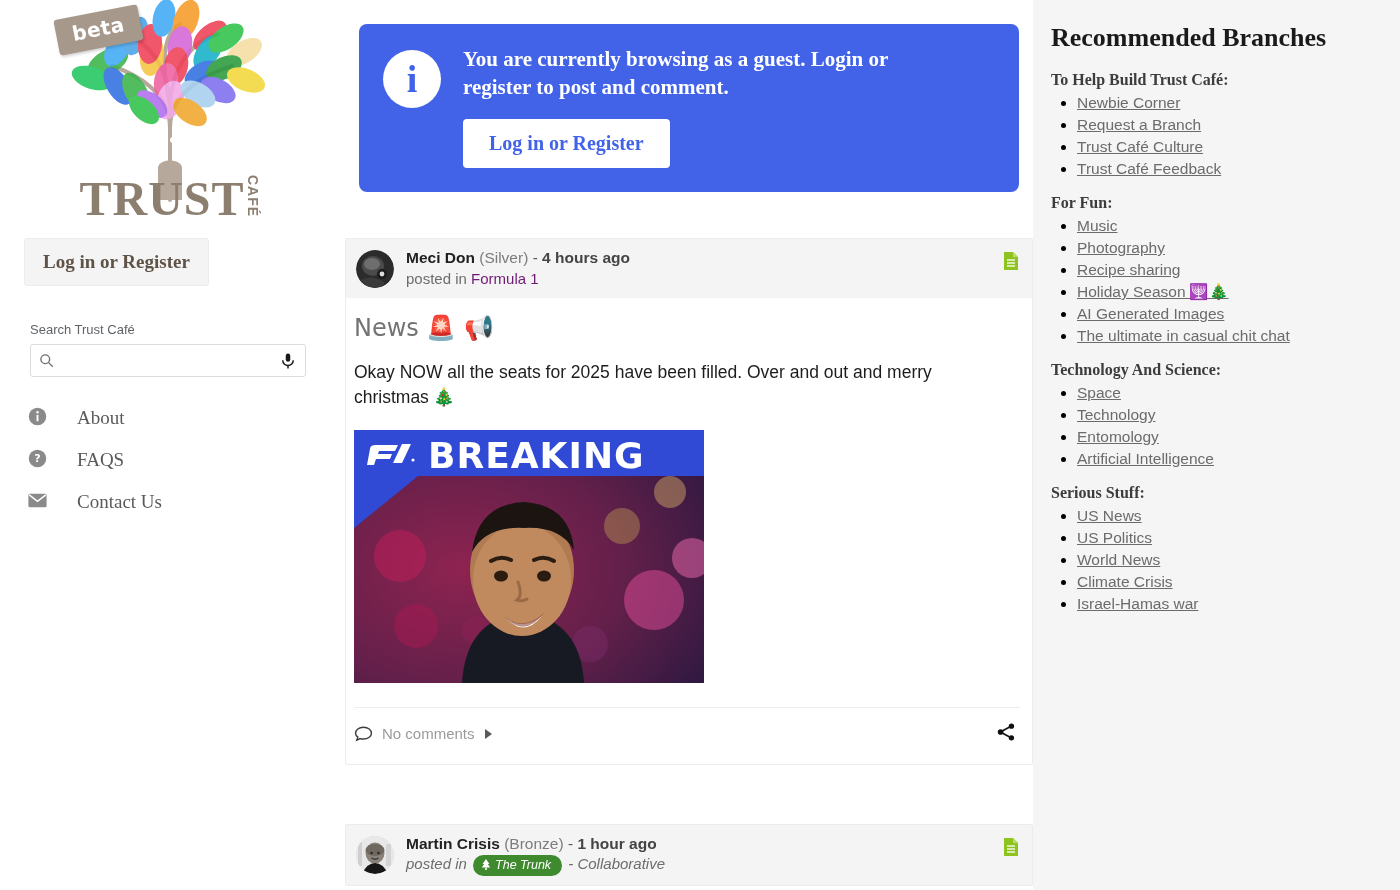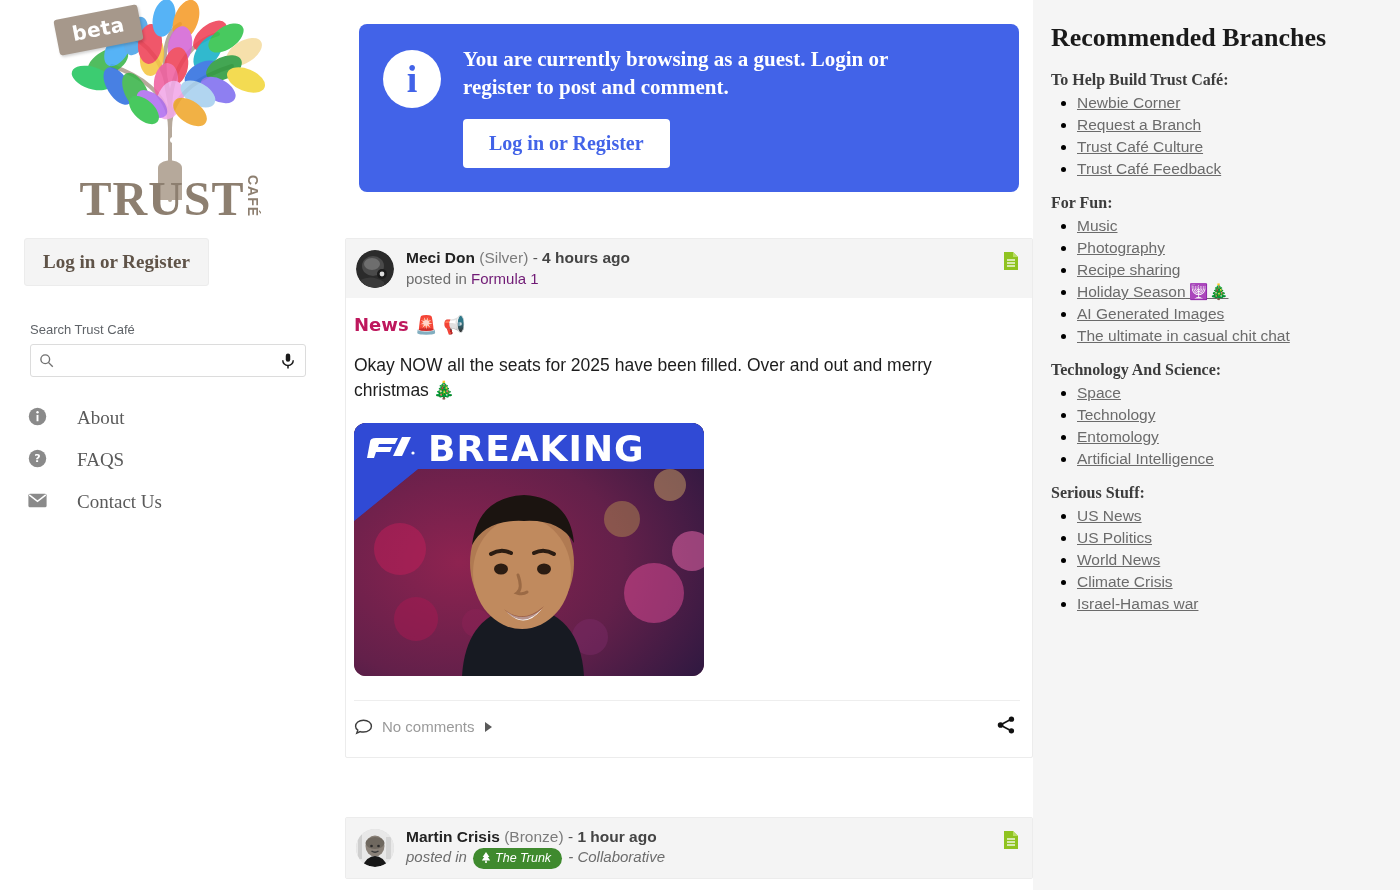--- a/index.html
+++ b/index.html
@@ -123,30 +123,30 @@
   .trunk-badge {
     display: inline-flex; align-items: center; gap: 4px;
     background: #3f8a2e; color: #ffffff; border-radius: 11px;
     padding: 2px 11px 3px 8px; font-size: 12.5px; font-style: italic;
     vertical-align: middle; margin: 0 2px;
   }
   .doc-icon { position: absolute; right: 13px; top: 12px; width: 16px; height: 20px; }
 
   .post-body { padding: 16px 18px 4px 8px; }
   .post-title {
-    font-family: "Liberation Sans", sans-serif; font-weight: bold;
-    font-size: 18px; color: #be185d; margin: 0 0 18px 0;
+    font-family: "Liberation Sans", sans-serif; font-weight: normal;
+    font-size: 24px; color: #737373; margin: 0 0 18px 0;
   }
   .post-text {
     font-family: "Liberation Sans", sans-serif; font-size: 17.5px;
     color: #1d1d1d; line-height: 1.42; margin: 0 0 20px 0; max-width: 620px;
   }
   .post-img {
     width: 350px; height: 253px; position: relative; overflow: hidden;
-    background: #6a2040; border-radius: 12px;
+    background: #6a2040; border-radius: 1px;
   }
   .post-divider { border-top: 1px solid #eeeeee; margin: 20px 12px 0 8px; }
   .post-foot {
     display: flex; align-items: center; padding: 14px 16px 18px 8px;
   }
   .comments-wrap { display: flex; align-items: center; gap: 9px; cursor: pointer; }
   .comments-txt { font-size: 15px; color: #9a9a9a; font-family: "Liberation Sans", sans-serif; }
   .share-btn { margin-left: auto; cursor: pointer; }
 
   

